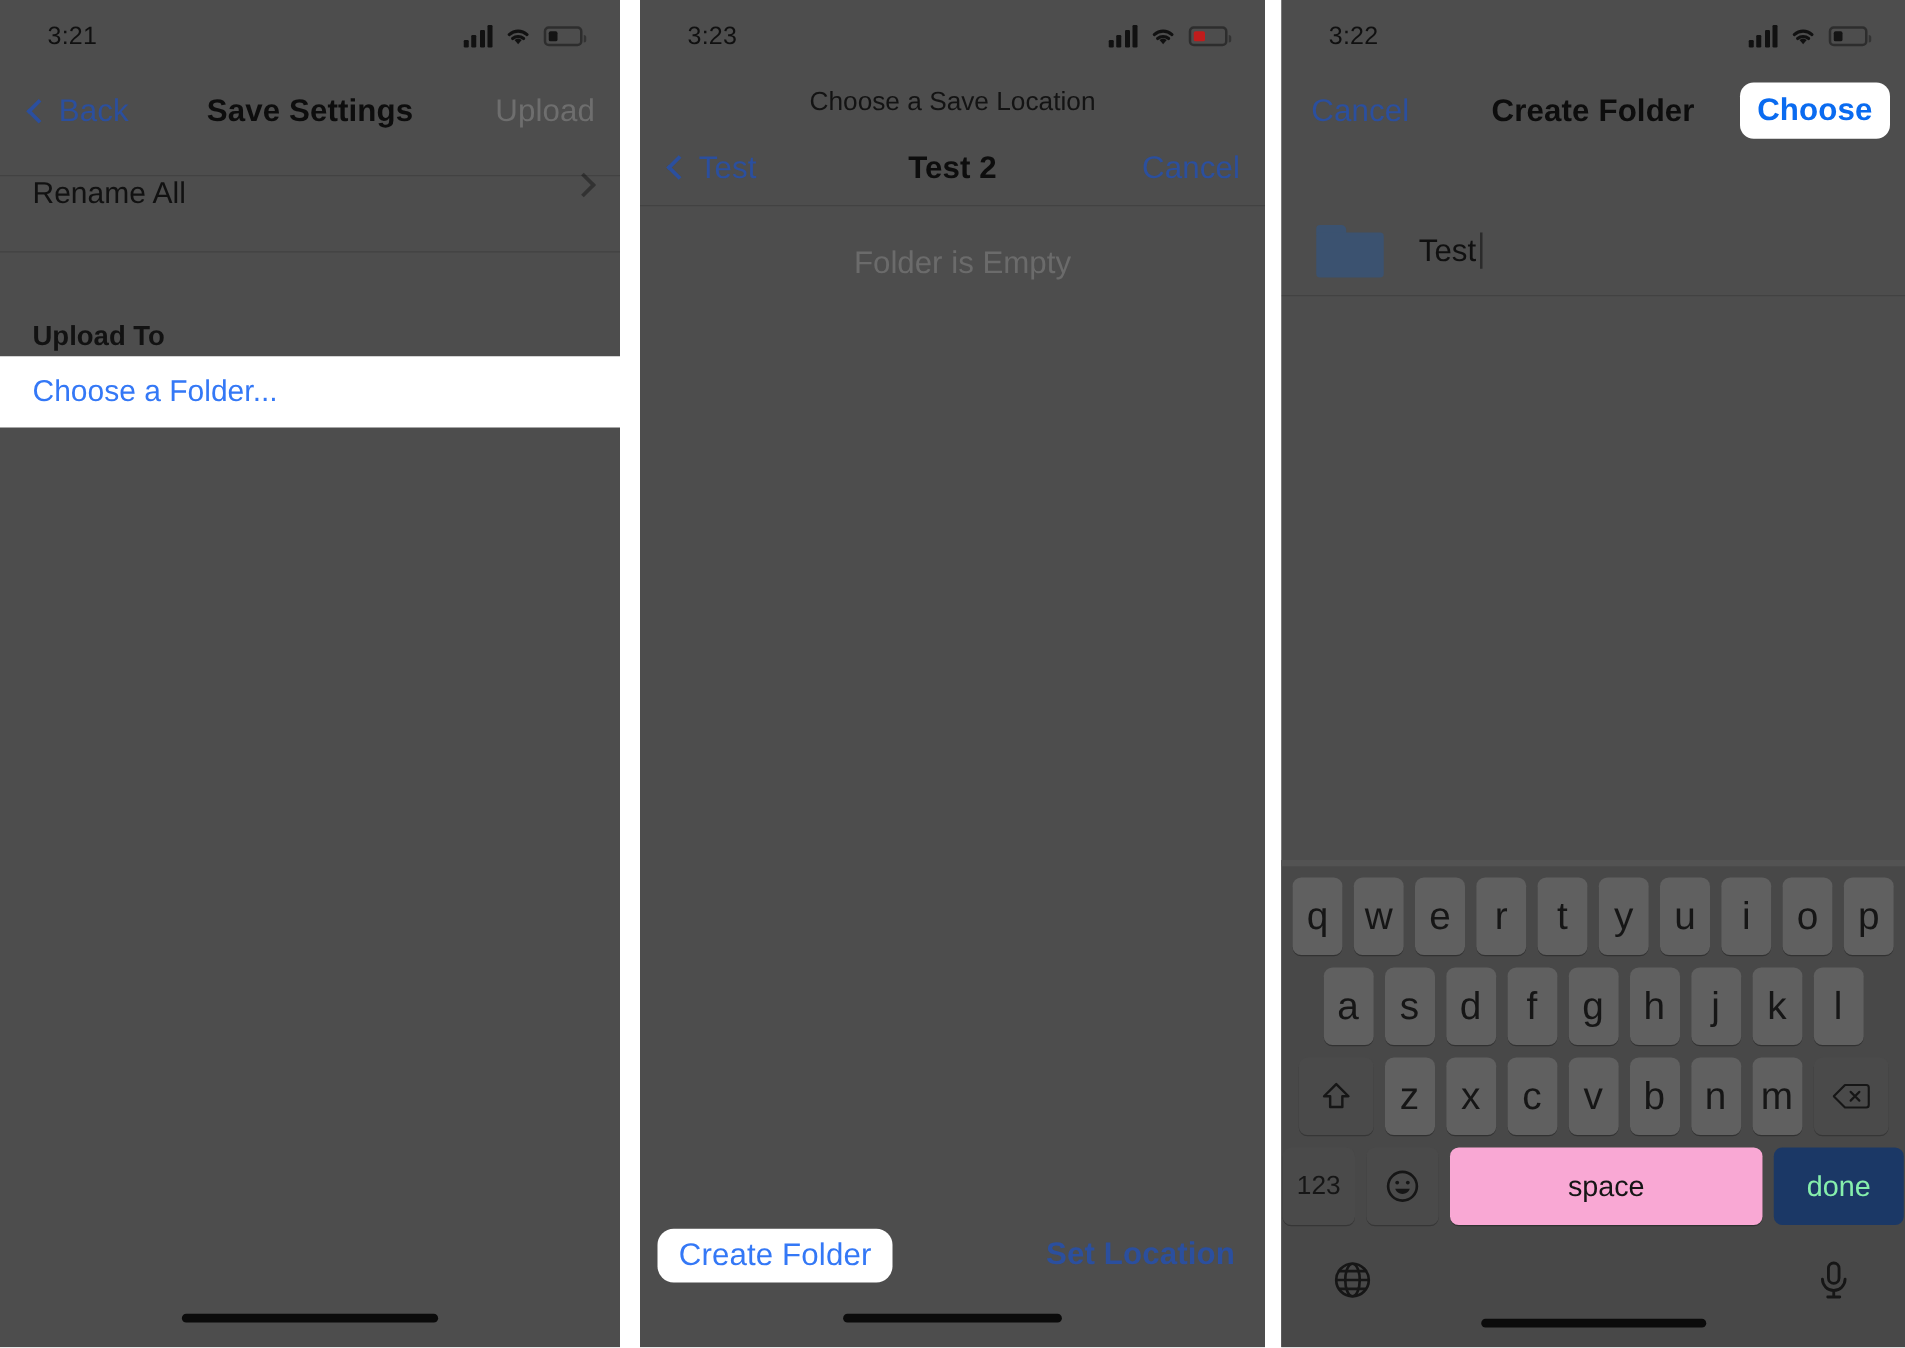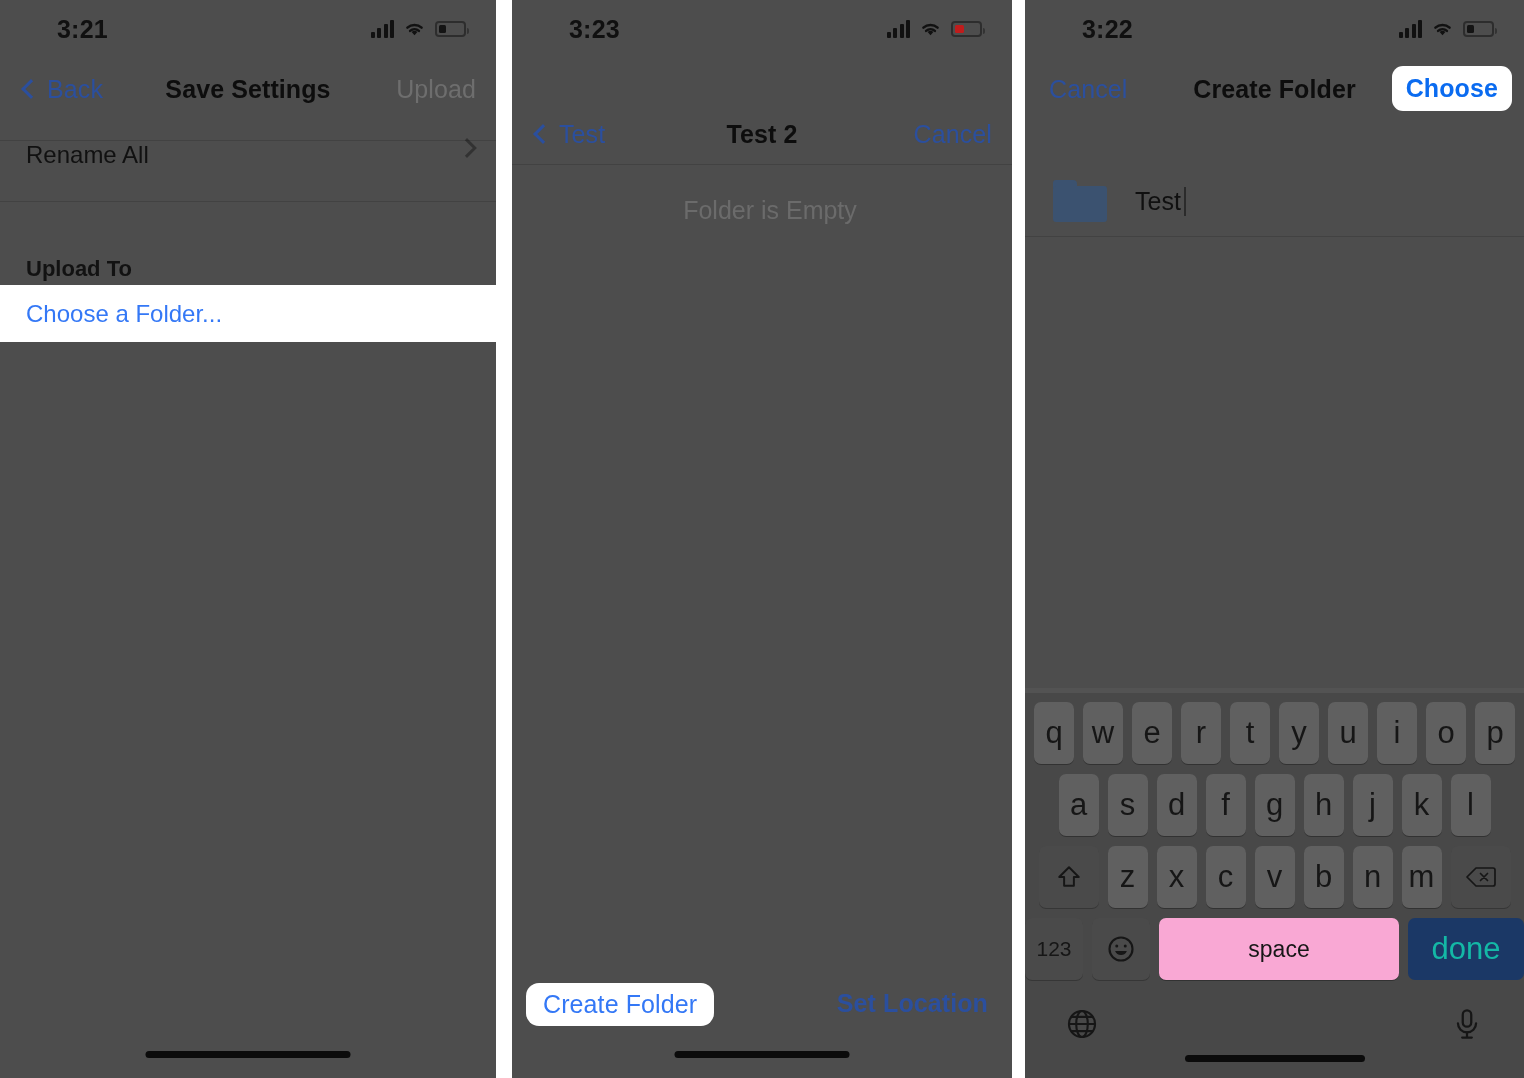--- a/index.html
+++ b/index.html
@@ -39,25 +39,24 @@
     position: absolute;
     left: 0; right: 0; top: 0;
     height: 58px;
     display: flex;
     align-items: center;
     justify-content: space-between;
     padding: 0 30px 0 38px;
     box-sizing: border-box;
   }
   .sb-time {
-    font-size: 25px;
-    font-weight: bold;
+    font-size: 20px;
+    font-weight: normal;
     color: #101010;
     letter-spacing: 0.2px;
-    margin-left: 19px;
   }
   .sb-icons {
     display: flex;
     align-items: center;
     gap: 9px;
   }
   .bars {
     display: flex;
     align-items: flex-end;
     gap: 2.5px;
@@ -301,21 +300,21 @@
   }
   .key.fn {
     background: #4a4a4a;
     box-shadow: 0 1px 0 rgba(0,0,0,.25);
   }
   .key.wide-shift  { width: 60px; }
   .key.wide-del    { width: 60px; }
   .key.k123        { width: 58px; font-size: 21px; }
   .key.kemoji      { width: 58px; font-size: 28px; }
   .key.kspace      { flex: 1; max-width: 250px; font-size: 23px; }
-  .key.kdone       { width: 116px; font-size: 31px; background: #1b3866; color: #14b8a6; box-shadow:none; }
+  .key.kdone       { width: 104px; font-size: 23px; background: #1b3866; color: #86efac; box-shadow:none; }
 
   .kb-bottom {
     position: absolute;
     left: 0; right: 0;
     display: flex;
     align-items: center;
     justify-content: space-between;
     padding: 0 40px;
     box-sizing: border-box;
   }
@@ -400,20 +399,21 @@
           <path d="M12 15.6 L15 12.1 A4.6 4.6 0 0 0 9 12.1 Z" fill="#111"></path>
           <path d="M4.6 7.6 A11 11 0 0 1 19.4 7.6" stroke="#111" stroke-width="2.6" fill="none" stroke-linecap="round"></path>
           <path d="M7.4 10.9 A7 7 0 0 1 16.6 10.9" stroke="#111" stroke-width="2.6" fill="none" stroke-linecap="round"></path>
         </svg>
         <div class="batt crit">
             <span></span>
           </div>
       </div>
     </div>
 
+    <div class="sheet-title" style="top:70px;">Choose a Save Location</div>
 
     <div class="navbar" style="top:105px;height:58px;">
       <div class="nav-left">
         <span class="chev-back"></span>
         <span class="link">Test</span>
       </div>
       <div class="nav-title">Test 2</div>
       <div class="nav-right">
         <span class="link">Cancel</span>
       </div>

